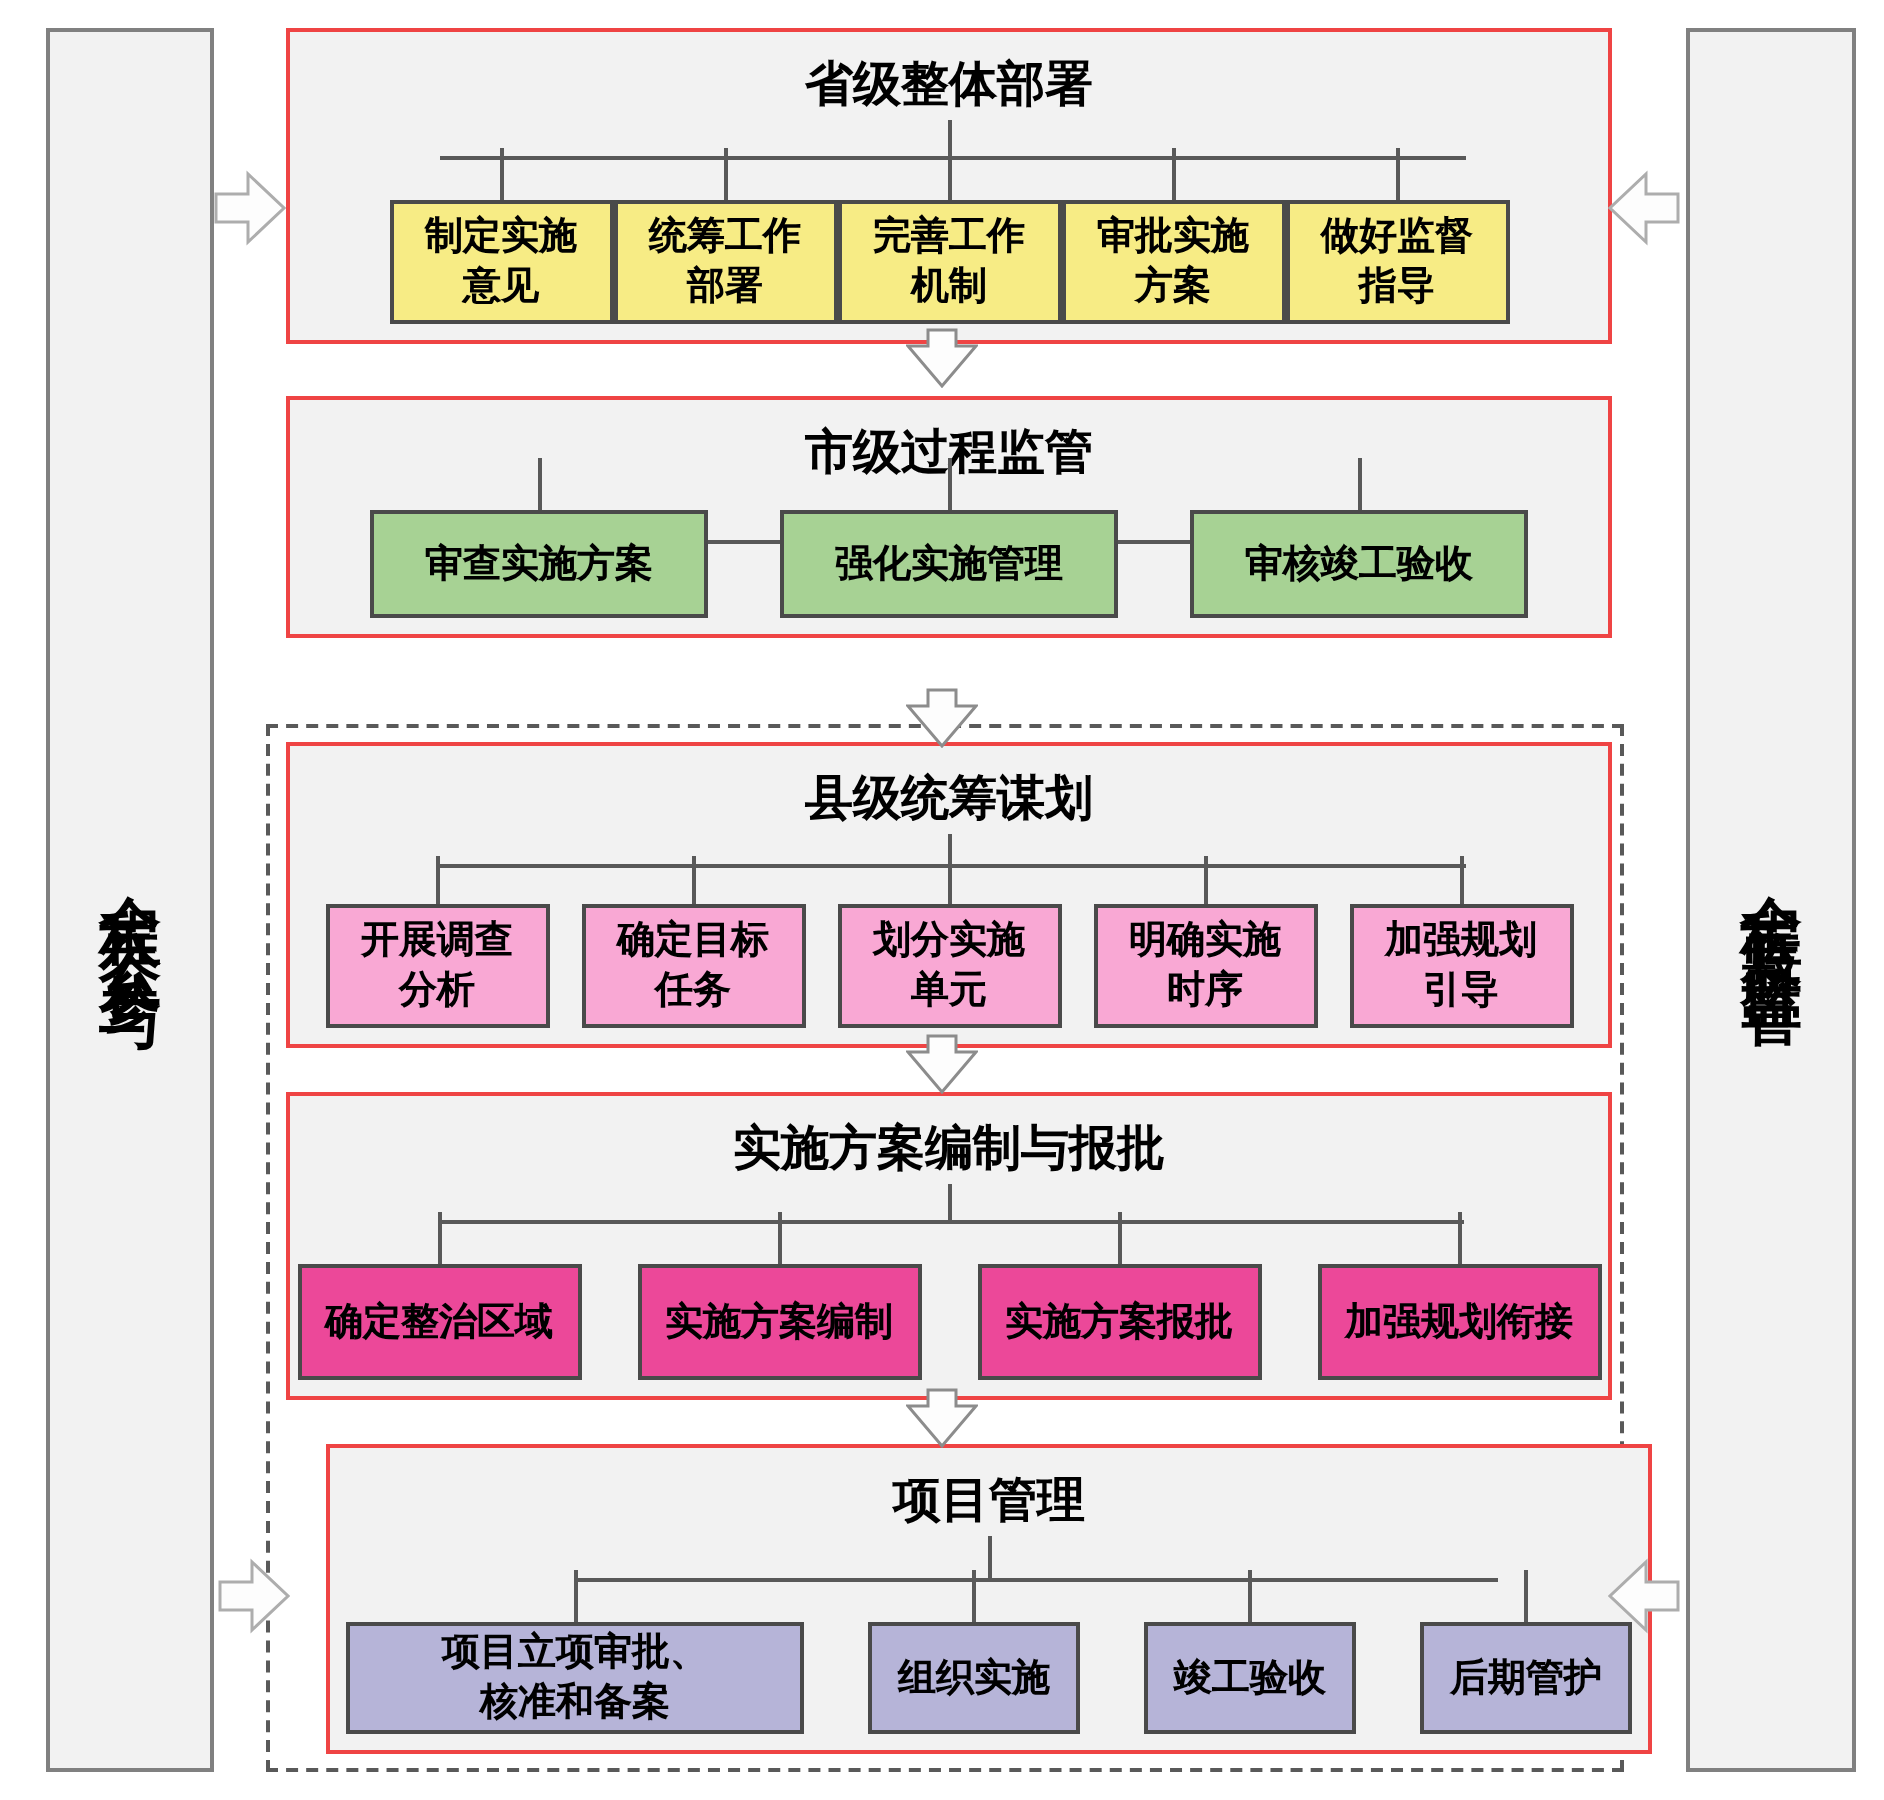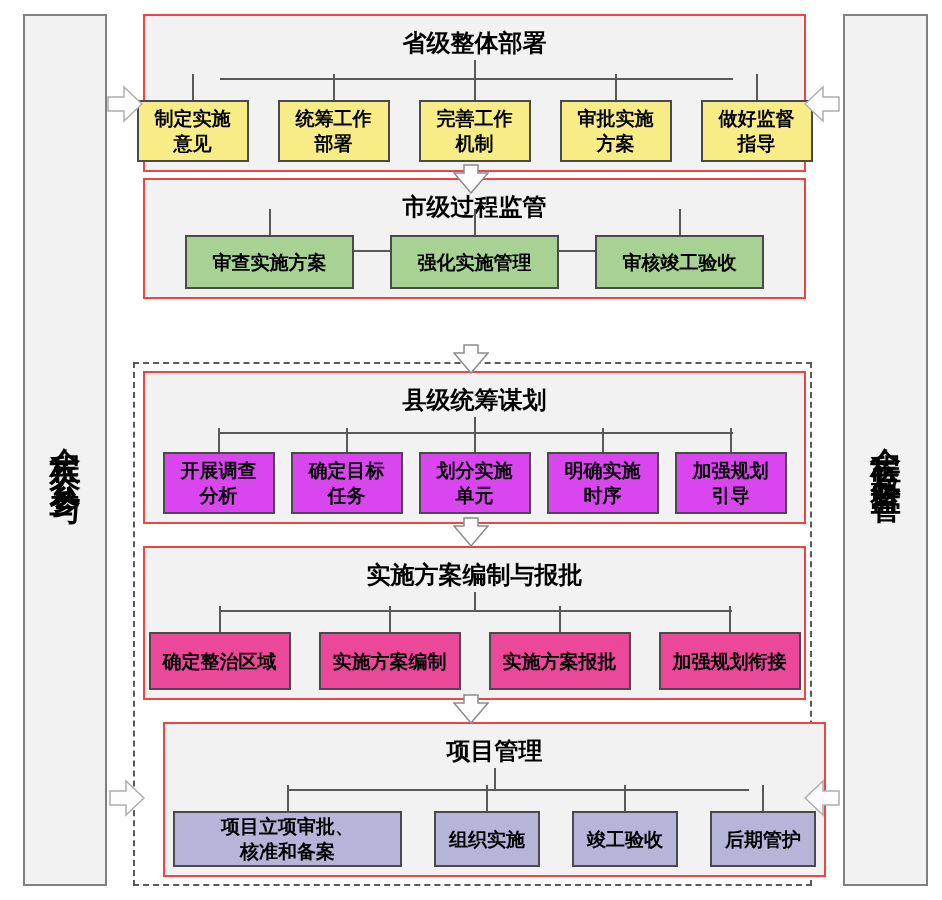--- a/index.html
+++ b/index.html
@@ -15,37 +15,37 @@
   #right-bar{left:843px;width:85px;}
 
   
   #dashed-box{position:absolute;left:133px;top:362px;width:679px;height:524px;
     border:2px dashed #595959;box-sizing:border-box;background:transparent;z-index:1;}
 
   
   .section{position:absolute;left:143px;width:663px;background:#F2F2F2;border:2px solid #ef4444;
     box-sizing:border-box;z-index:2;}
   .sec1{top:14px;height:158px;}
-  .sec2{top:178px;height:121px;padding-left:12px;}
+  .sec2{top:198px;height:121px;padding-left:12px;}
   .sec3{top:371px;height:153px;}
   .sec4{top:546px;height:154px;}
   .sec5{top:722px;height:155px;margin-left:20px;}
   .sec-title{position:absolute;top:12px;left:0;right:0;text-align:center;font-size:24px;
     font-weight:bold;line-height:30px;}
   .vline{position:absolute;left:50%;width:2px;margin-left:-1px;background:#595959;}
   .hline{position:absolute;height:2px;background:#595959;}
   .sec-body{position:absolute;left:0;right:0;bottom:8px;display:flex;justify-content:center;align-items:flex-end;}
   .box-col{display:flex;flex-direction:column;align-items:center;}
   .stub{width:2px;background:#595959;}
   .fbox{border:2px solid #4A4A4A;box-sizing:border-box;display:flex;align-items:center;
     justify-content:center;text-align:center;font-weight:bold;font-size:19px;line-height:25px;
     white-space:pre-line;}
-  .sec1 .sec-body{gap:29px;} .sec1 .fbox{width:112px;height:62px;background:#F7EC85;} .sec1 .stub{height:26px;}
+  .sec1 .sec-body{gap:0;} .sec1 .fbox{width:112px;height:62px;background:#F7EC85;} .sec1 .stub{height:26px;}
   .sec2 .sec-body{gap:36px;} .sec2 .fbox{width:169px;height:54px;background:#A7D294;} .sec2 .stub{height:26px;}
-  .sec3 .sec-body{gap:16px;} .sec3 .fbox{width:112px;height:62px;background:#d946ef;} .sec3 .stub{height:24px;}
+  .sec3 .sec-body{gap:16px;} .sec3 .fbox{width:112px;height:62px;background:#f9a8d4;} .sec3 .stub{height:24px;}
   .sec4 .sec-body{gap:28px;} .sec4 .fbox{width:142px;height:58px;background:#ec4899;} .sec4 .stub{height:26px;}
   .sec5 .sec-body{gap:32px;} .sec5 .fbox{width:106px;height:56px;background:#B6B4D8;} .sec5 .stub{height:26px;}
   .sec5 .box-col:first-child .fbox{width:229px;}
 
   
   .down-arrow{position:absolute;left:453px;width:36px;height:30px;z-index:5;}
   .side-arrow{position:absolute;width:36px;height:40px;z-index:5;}
   .point-left svg{transform:scaleX(-1);}
   #arrow-s1-s2{top:164px;} #arrow-s2-s3{top:344px;} #arrow-s3-s4{top:517px;} #arrow-s4-s5{top:694px;}
   #arrow-top-left{left:107px;top:84px;} #arrow-top-right{left:804px;top:84px;}

